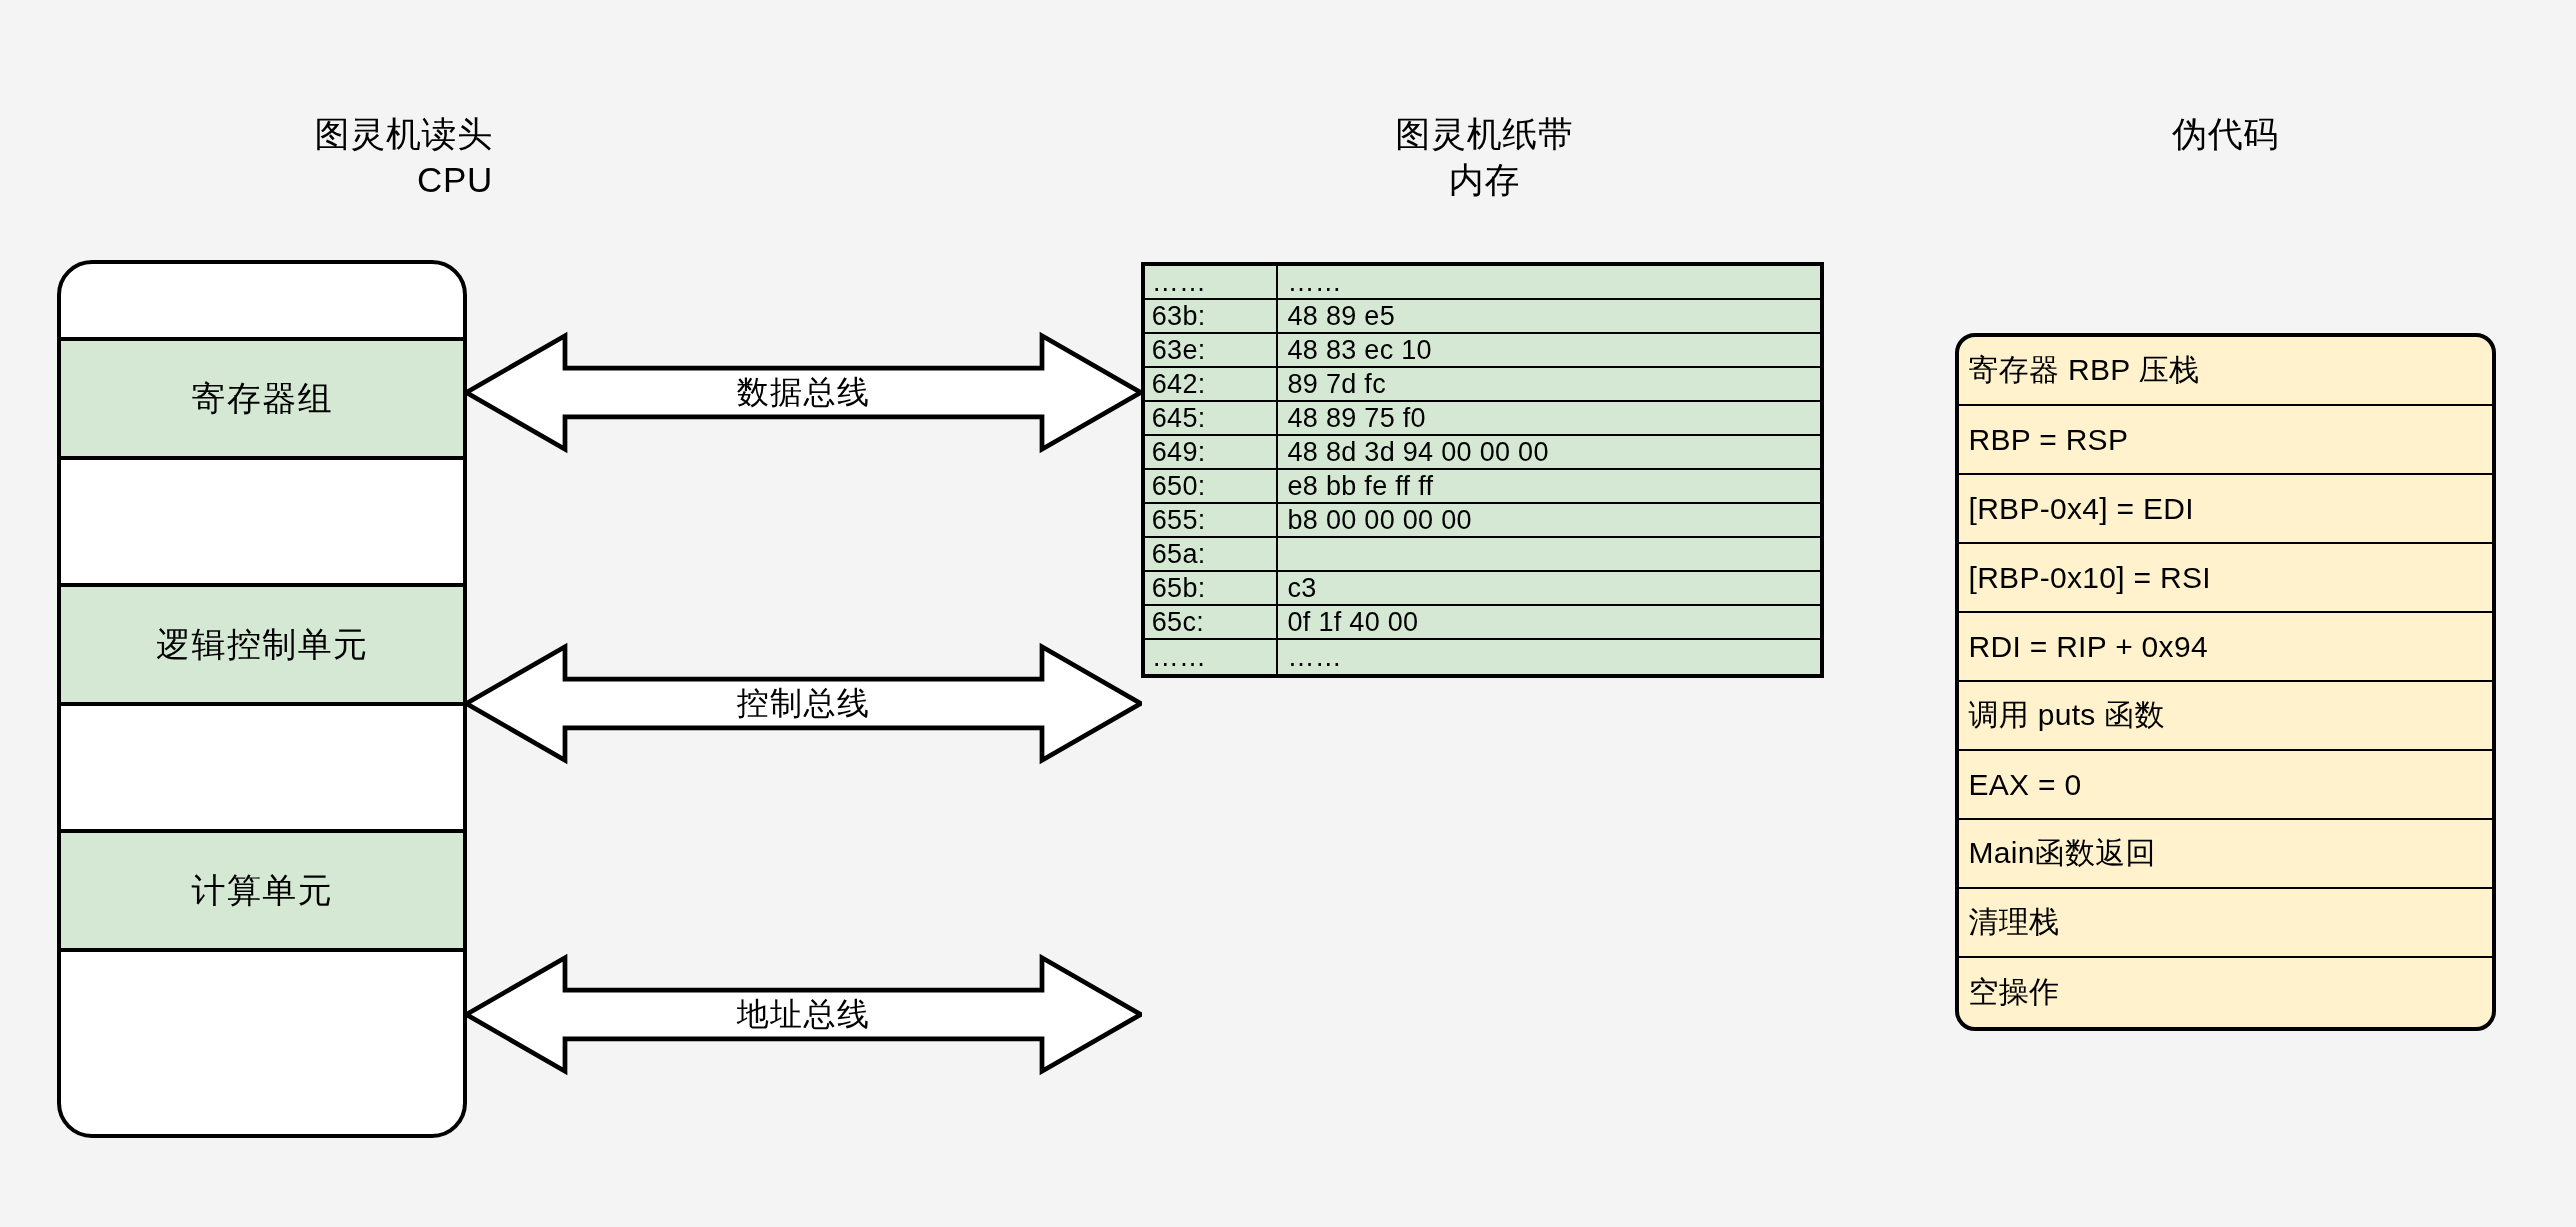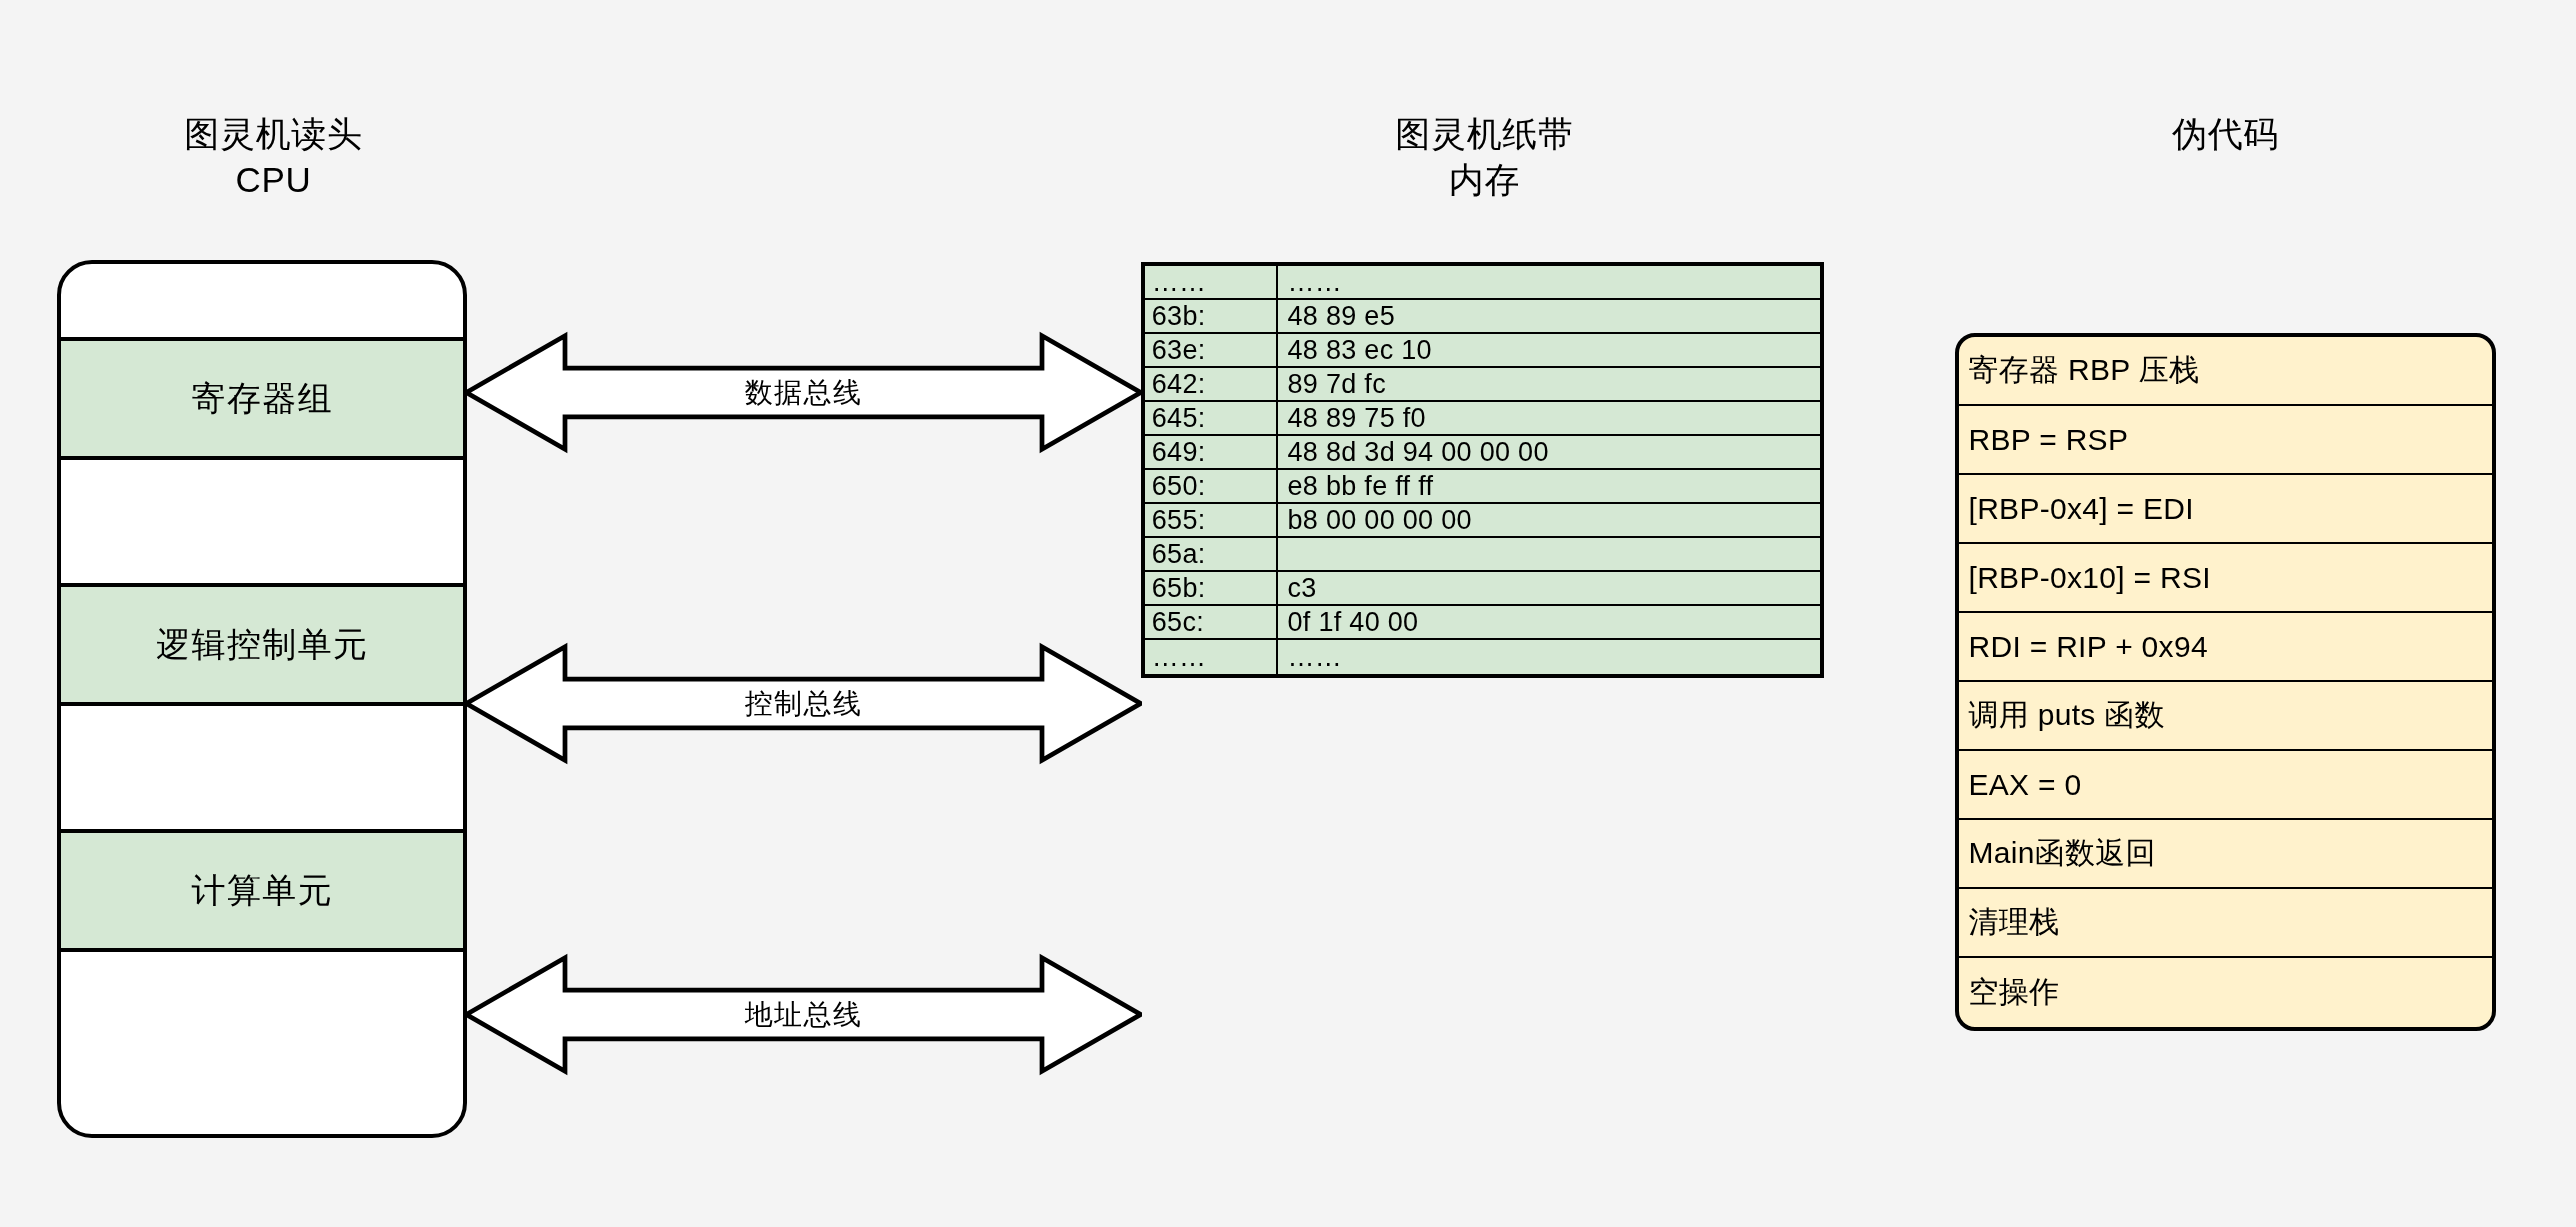--- a/index.html
+++ b/index.html
@@ -20,21 +20,21 @@
   
   .col-title {
     position: absolute;
     text-align: center;
     font-size: 35px;
     line-height: 1.32;
     color: #000;
     white-space: pre-line;
     letter-spacing: 0.7px;
   }
-  #title-cpu   { left: 54px;   top: 65px;  width: 439px; }
+  #title-cpu   { left: 54px;   top: 65px;  width: 439px; text-align: right; }
   #title-mem   { left: 1143px; top: 65px;  width: 683px; }
   #title-pcode { left: 1955px; top: 65px;  width: 541px; }
   .col-title .line2 { display: block; }
 
   
   #cpu-chip {
     position: absolute;
     left: 57px;
     top: 260px;
     width: 410px;
@@ -77,21 +77,21 @@
   .bus svg { display: block; width: 100%; height: 100%; }
   .bus-label {
     position: absolute;
     left: 0;
     top: 0;
     width: 100%;
     height: 100%;
     display: flex;
     align-items: center;
     justify-content: center;
-    font-size: 28px;
+    font-size: 32px;
     letter-spacing: 1.4px;
     pointer-events: none;
   }
   #bus-data    { top: 329px; }
   #bus-control { top: 640px; font-family: Liberation Mono, monospace; }
   #bus-address { top: 951px; }
 
   
   .grid-table {
     position: absolute;

